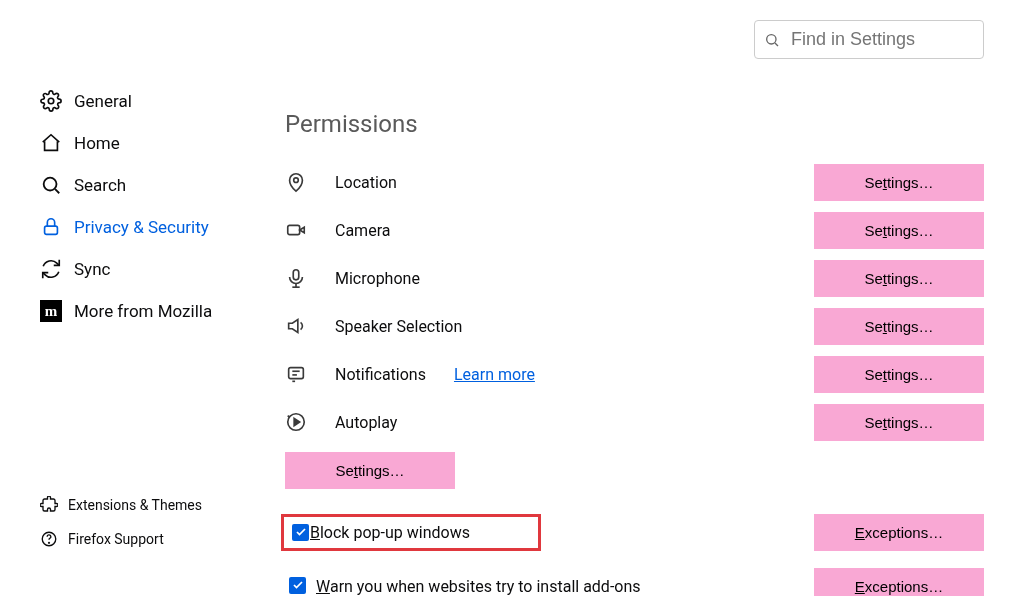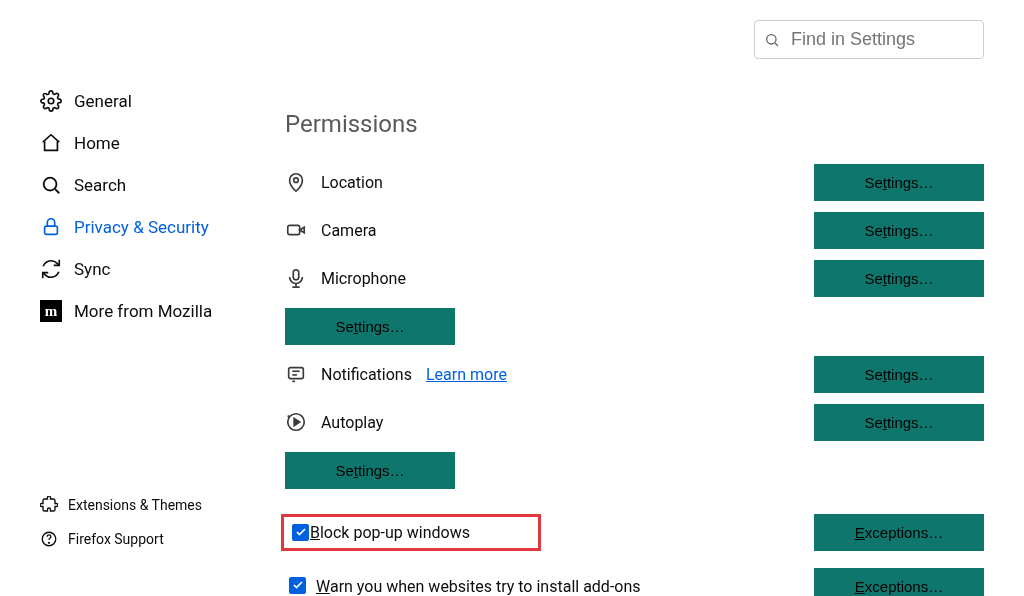--- a/index.html
+++ b/index.html
@@ -83,35 +83,35 @@
       margin-bottom: 20px;
     }
     .perm-row {
       display: flex;
       align-items: center;
       height: 48px;
     }
     .perm-left {
       display: flex;
       align-items: center;
-      gap: 14px;
+      gap: 28px;
       flex: 1;
     }
     .perm-icon { width: 22px; height: 22px; color: #3a3a3a; flex-shrink: 0; display:flex; align-items:center; justify-content:center;}
     .perm-icon svg { width: 22px; height: 22px; }
     .perm-label { font-size: 16px; }
     .learn-more-link {
       color: #0060df;
       text-decoration: underline;
       font-size: 16px;
       margin-left: 0;
       cursor: pointer;
     }
     .settings-btn {
-      background: #0f766e;
+      background: #f9a8d4;
       border: none;
       padding: 10px 0;
       width: 170px;
       text-align: center;
       font-size: 15px;
       cursor: pointer;
     }
 
     .checkbox-row {
       display: flex;
@@ -265,20 +265,29 @@
               <line x1="12" y1="18" x2="12" y2="22"></line>
               <line x1="8" y1="22" x2="16" y2="22"></line>
             </svg>
           </span>
         <span class="perm-label">Microphone</span>
       </div>
       <button class="settings-btn">Se<span class="ul">t</span>tings…</button>
     </div>
 
     <div class="perm-row">
+      <div class="perm-left">
+        <span class="perm-icon">
+            <svg viewBox="0 0 24 24" fill="none" stroke="currentColor" stroke-width="1.8">
+              <path d="M4 9v6h4l6 4V5L8 9H4z"></path>
+              <path d="M17 8a5 5 0 0 1 0 8"></path>
+            </svg>
+          </span>
+        <span class="perm-label">Speaker Selection</span>
+      </div>
       <button class="settings-btn">Se<span class="ul">t</span>tings…</button>
     </div>
 
     <div class="perm-row">
       <div class="perm-left">
         <span class="perm-icon">
             <svg viewBox="0 0 24 24" fill="none" stroke="currentColor" stroke-width="1.8">
               <rect x="4" y="5" width="16" height="12" rx="2"></rect>
               <path d="M8 20h3"></path>
               <path d="M8 9h8"></path>

